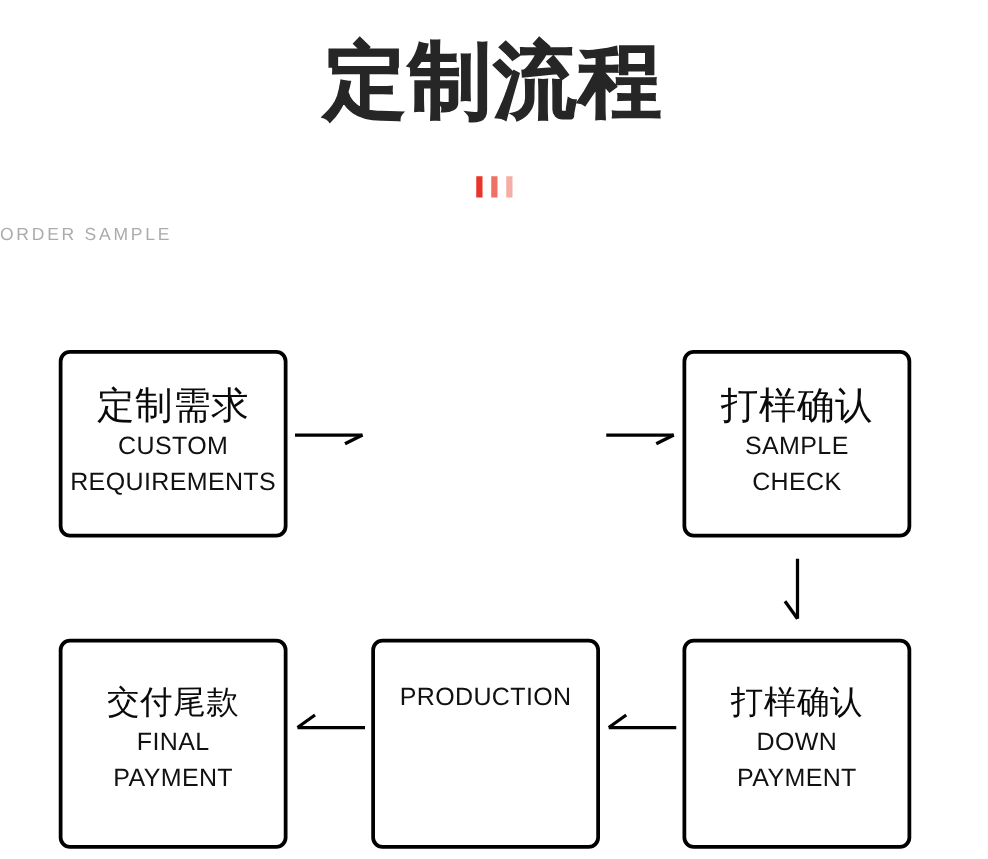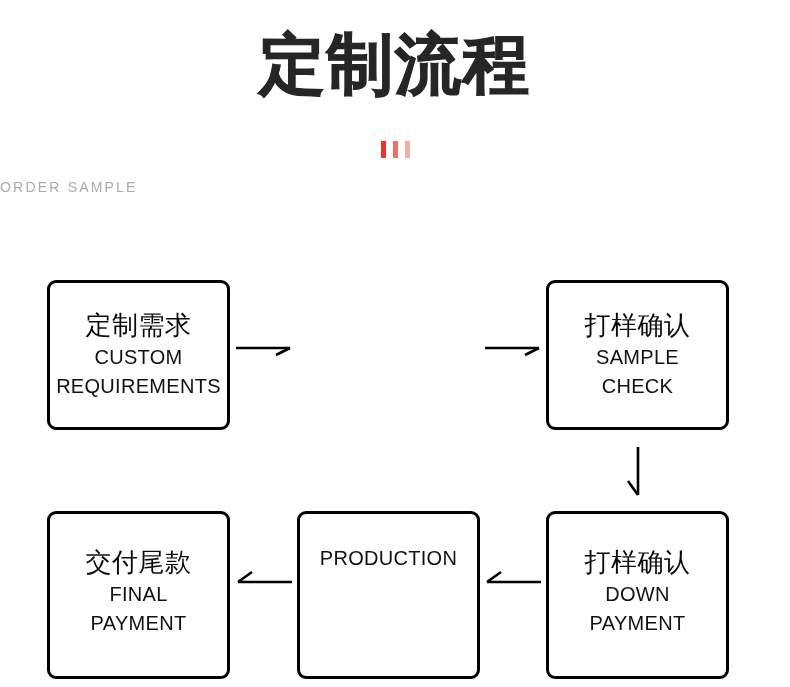--- a/index.html
+++ b/index.html
@@ -97,21 +97,21 @@
     font-size: 20px;
     line-height: 29px;
     font-weight: 400;
     color: #111111;
     letter-spacing: 0.3px;
     white-space: nowrap;
   }
 
   
   .row1 { top: 280px; width: 183px; height: 150px; padding-top: 24px; }
-  .row1 .cn { font-size: 26px; }
+  .row1 .cn { font-size: 30px; }
   
   .row2 { top: 511px; width: 183px; height: 168px; padding-top: 30px; }
   .row2 .cn { font-size: 26px; }
 
   .col1 { left: 47px; }
   .col2 { left: 297px; }
   .col3 { left: 546px; text-align: right; }
 
   
   .arrow {

